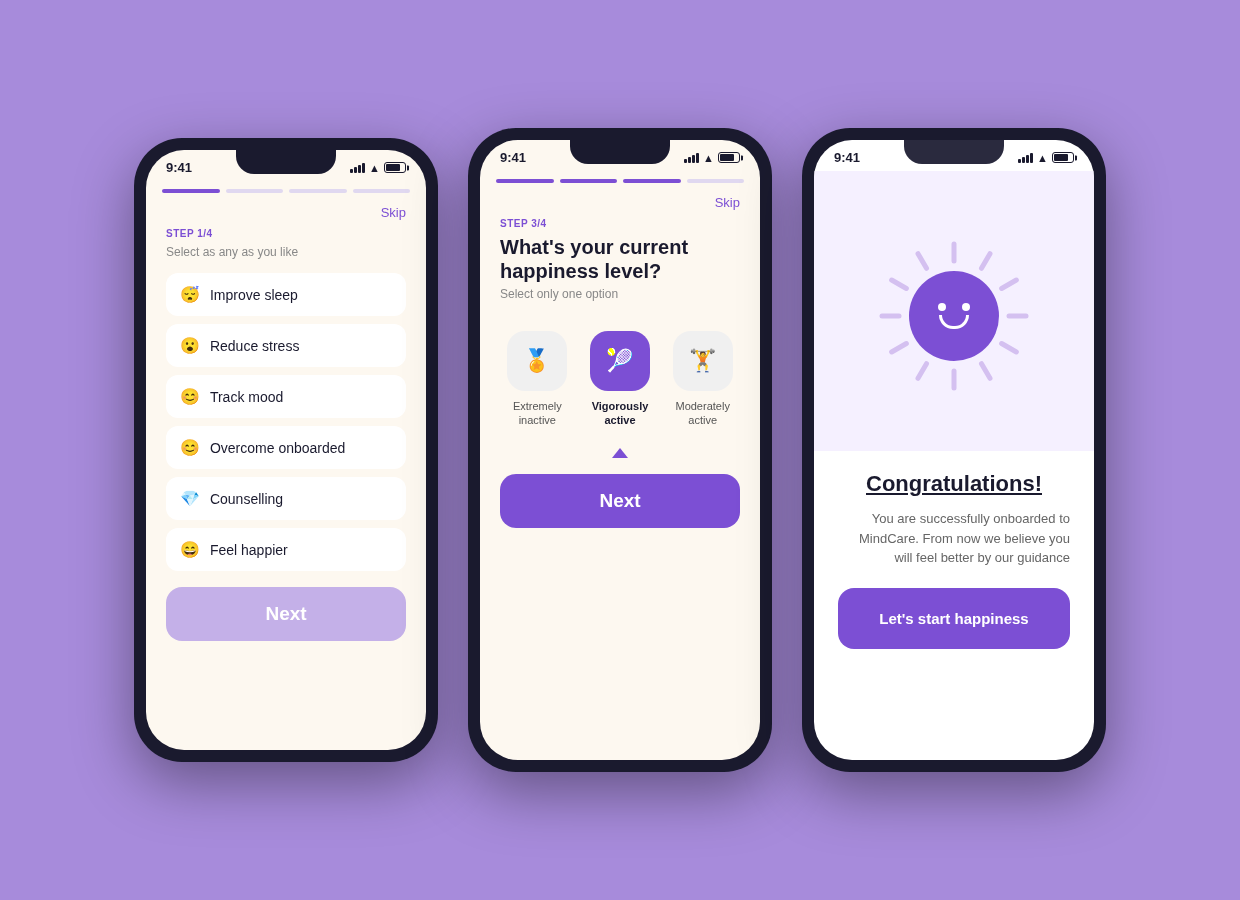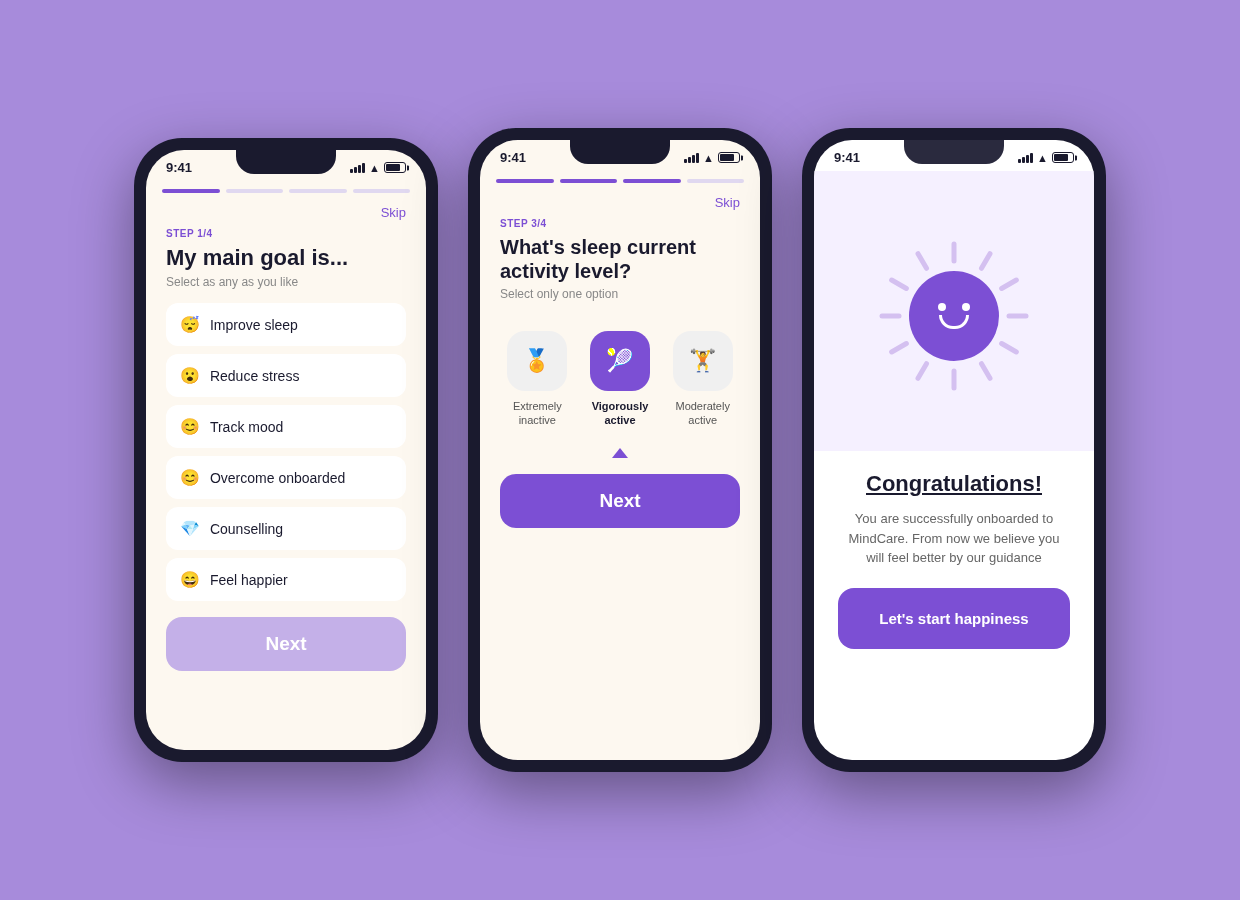--- a/index.html
+++ b/index.html
@@ -269,21 +269,21 @@
     .congrats-title {
       font-size: 22px;
       font-weight: 800;
       color: #1a1a2e;
       text-align: center;
       text-decoration: underline;
     }
     .congrats-text {
       font-size: 13px;
       color: #666;
-      text-align: center;
+      text-align: right;
       line-height: 1.5;
     }
     .start-btn {
       background: #7c4fd4;
       color: white;
       border: none;
       border-radius: 16px;
       padding: 22px;
       font-size: 15px;
       font-weight: 600;
@@ -319,21 +319,20 @@
       <div class="prog-seg"></div>
       <div class="prog-seg"></div>
       <div class="prog-seg"></div>
     </div>
 
     <div class="screen-content">
       <div class="skip-row">
         <button class="skip-btn">Skip</button>
       </div>
       <div class="step-label">STEP 1/4</div>
-      <div class="screen-title">My main goal is...</div>
       <div class="screen-subtitle">Select as any as you like</div>
 
       <div class="goal-list">
         <div class="goal-item">
           <span class="goal-emoji">😴</span>
           <span>Improve sleep</span>
         </div>
         <div class="goal-item">
           <span class="goal-emoji">😮</span>
           <span>Reduce stress</span>
@@ -385,21 +384,21 @@
       <div class="prog-seg active"></div>
       <div class="prog-seg active"></div>
       <div class="prog-seg"></div>
     </div>
 
     <div class="screen-content">
       <div class="skip-row">
         <button class="skip-btn">Skip</button>
       </div>
       <div class="step-label">STEP 3/4</div>
-      <div class="screen-title" style="font-size:20px; margin-bottom:4px;">What's sleep current activity level?</div>
+      <div class="screen-title" style="font-size:20px; margin-bottom:4px;">What's your current happiness level?</div>
       <div class="screen-subtitle">Select only one option</div>
 
       <div class="activity-options">
         <div class="activity-option">
           <div class="activity-icon-wrap">
             <span>🏅</span>
           </div>
           <span class="activity-option-label">Extremely<br>inactive</span>
         </div>
         <div class="activity-option selected">

